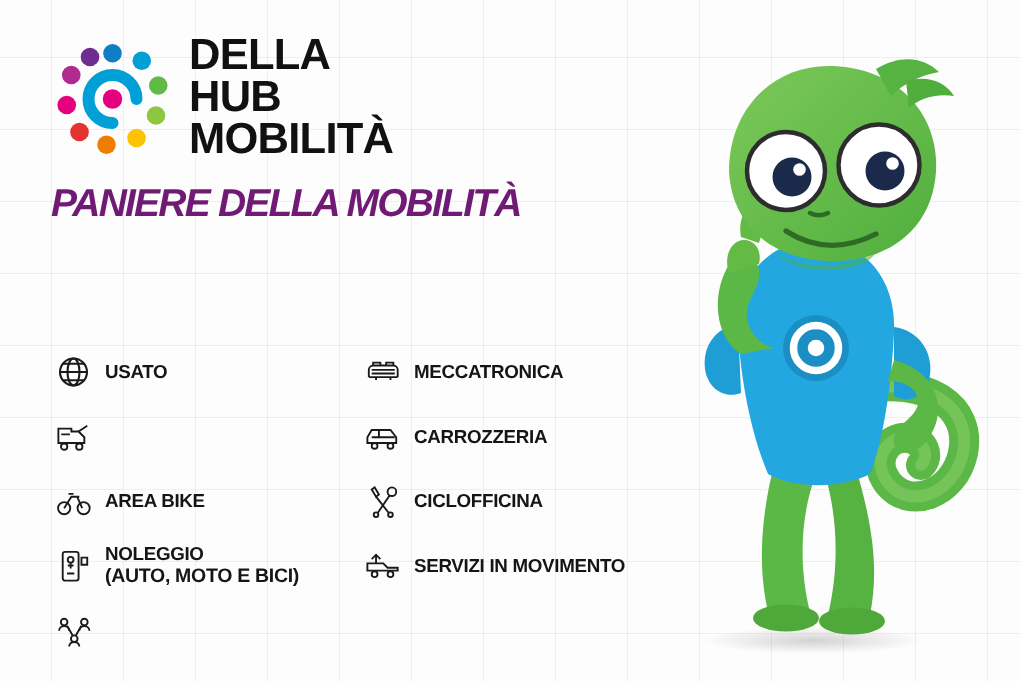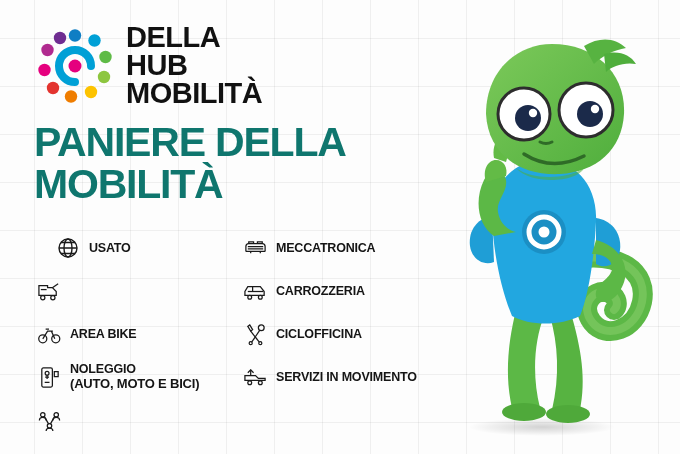--- a/index.html
+++ b/index.html
@@ -55,25 +55,26 @@
   }
   .logo-text div { white-space: nowrap; }
 
   
   .headline {
     position: absolute;
     left: 34px;
     top: 122px;
     width: 420px;
     font-weight: bold;
-    font-size: 41px;
+    font-size: 26px;
     line-height: 1.02;
     letter-spacing: -1.2px;
-    color: #0f766e;
+    color: #701a75;
     text-transform: uppercase;
+    font-style: italic;
   }
 
   
   .services {
     position: absolute;
     left: 36px;
     top: 228px;
     width: 404px;
     display: flex;
   }
@@ -105,21 +106,21 @@
     line-height: 1.15;
     text-transform: uppercase;
     letter-spacing: -0.2px;
   }
   .service .label .sub {
     display: block;
     font-size: 13px;
     font-weight: bold;
     letter-spacing: -0.2px;
   }
-  .col-left .service:nth-child(1) { margin-top: 0px; padding-left: 19px; }
+  .col-left .service:nth-child(1) { margin-top: 0px; }
 
   
   .mascot {
     position: absolute;
     left: 420px;
     top: 10px;
     width: 250px;
     height: 430px;
   }
   .mascot svg { display: block; }

